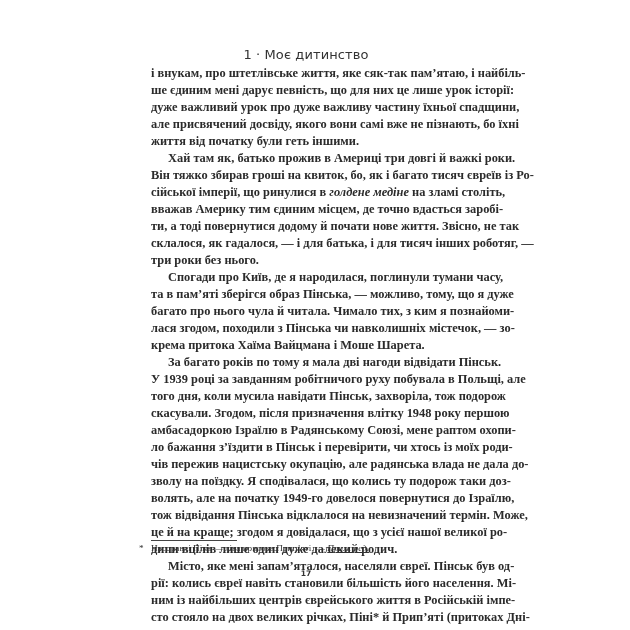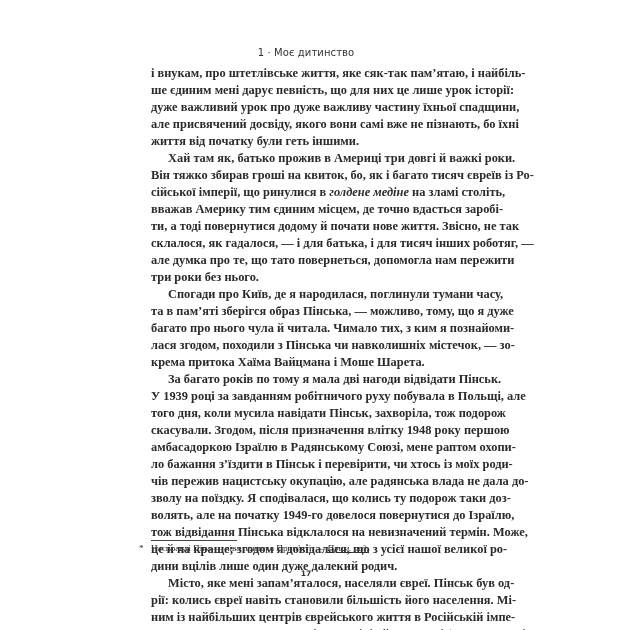--- a/index.html
+++ b/index.html
@@ -1,20 +1,20 @@
 <!DOCTYPE html>
 <html><head>
   <meta charset="utf-8">
   <style>
     html, body { margin:0; padding:0; background:#ffffff; }
     body { width:630px; height:630px; position:relative; overflow:hidden; }
     .page { position:absolute; left:0; top:0; width:630px; height:630px; background:#fff; }
     .running-head {
       position:absolute; left:151px; width:310px; top:47px; text-align:center;
-      font-family:"DejaVu Sans", sans-serif; font-size:10px; color:#333; letter-spacing:0.1px;
+      font-family:"DejaVu Sans", sans-serif; font-size:13px; color:#333; letter-spacing:0.1px;
     }
     .body-text {
       position:absolute; left:151px; top:65px; width:310px;
       font-family:"Liberation Serif", serif; font-size:12.4px; line-height:17px; color:#2b2b2b;
       font-weight:bold;
     }
     .body-text .line { display:block; white-space:nowrap; text-align:justify; text-align-last:justify; height:17px; }
     .body-text .line.last { text-align-last:left; }
     .body-text .line.indent { padding-left:17px; }
     .body-text em { font-style:italic; }
@@ -41,21 +41,20 @@
       <span class="line">ше єдиним мені дарує певність, що для них це лише урок історії:</span>
       <span class="line">дуже важливий урок про дуже важливу частину їхньої спадщини,</span>
       <span class="line">але присвячений досвіду, якого вони самі вже не пізнають, бо їхні</span>
       <span class="line last">життя від початку були геть іншими.</span>
       <span class="line indent">Хай там як, батько прожив в Америці три довгі й важкі роки.</span>
       <span class="line">Він тяжко збирав гроші на квиток, бо, як і багато тисяч євреїв із Ро-</span>
       <span class="line"><span>сійської імперії, що ринулися в </span><em>голдене медіне</em><span> на зламі століть,</span></span>
       <span class="line">вважав Америку тим єдиним місцем, де точно вдасться заробі-</span>
       <span class="line">ти, а тоді повернутися додому й почати нове життя. Звісно, не так</span>
       <span class="line">склалося, як гадалося, — і для батька, і для тисяч інших роботяг, —</span>
-      <span class="line">але думка про те, що тато повернеться, допомогла нам пережити</span>
       <span class="line last">три роки без нього.</span>
       <span class="line indent">Спогади про Київ, де я народилася, поглинули тумани часу,</span>
       <span class="line">та в пам’яті зберігся образ Пінська, — можливо, тому, що я дуже</span>
       <span class="line">багато про нього чула й читала. Чимало тих, з ким я познайоми-</span>
       <span class="line">лася згодом, походили з Пінська чи навколишніх містечок, — зо-</span>
       <span class="line last">крема притока Хаїма Вайцмана і Моше Шарета.</span>
       <span class="line indent">За багато років по тому я мала дві нагоди відвідати Пінськ.</span>
       <span class="line">У 1939 році за завданням робітничого руху побувала в Польщі, але</span>
       <span class="line">того дня, коли мусила навідати Пінськ, захворіла, тож подорож</span>
       <span class="line">скасували. Згодом, після призначення влітку 1948 року першою</span>

